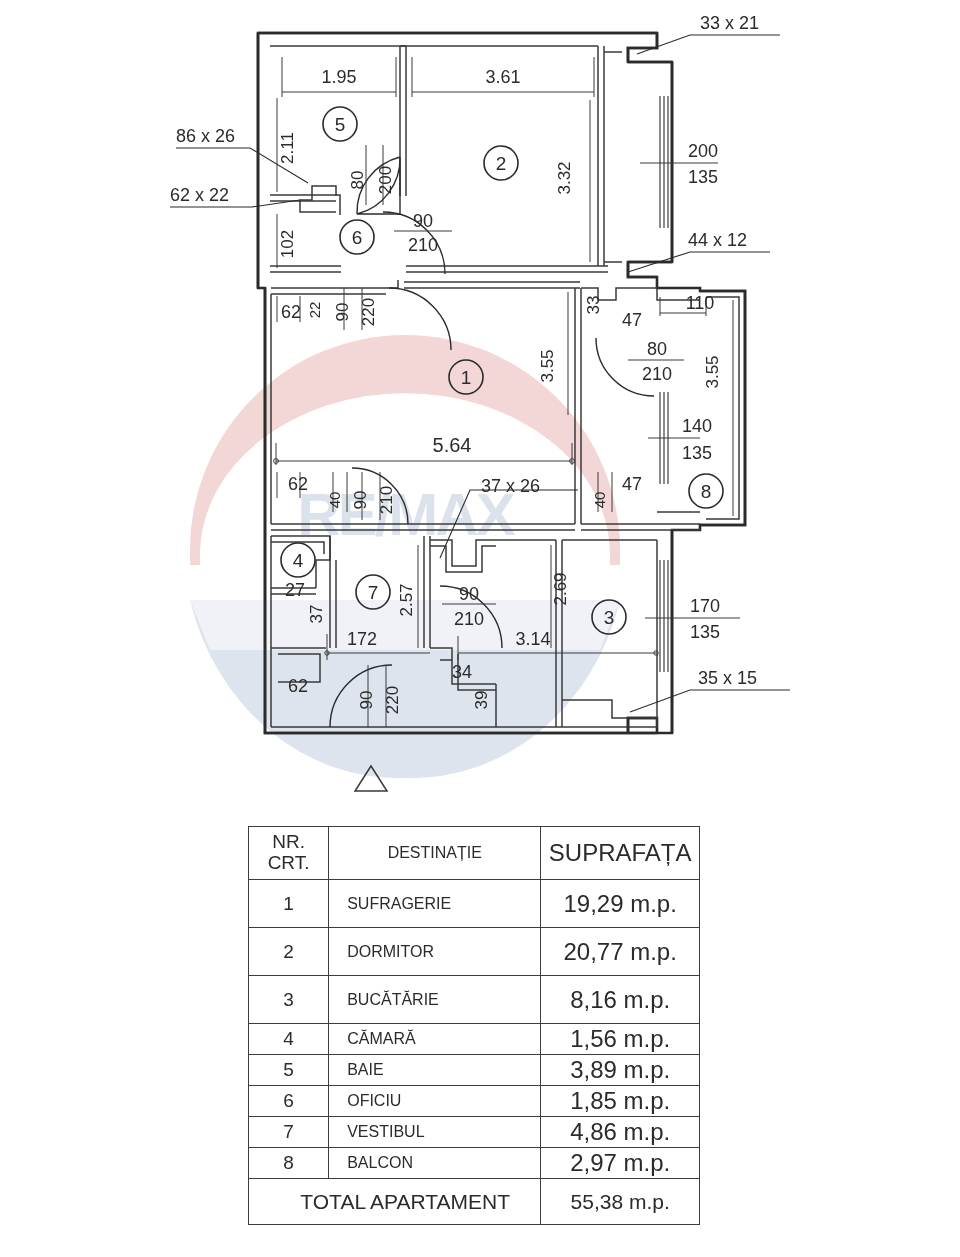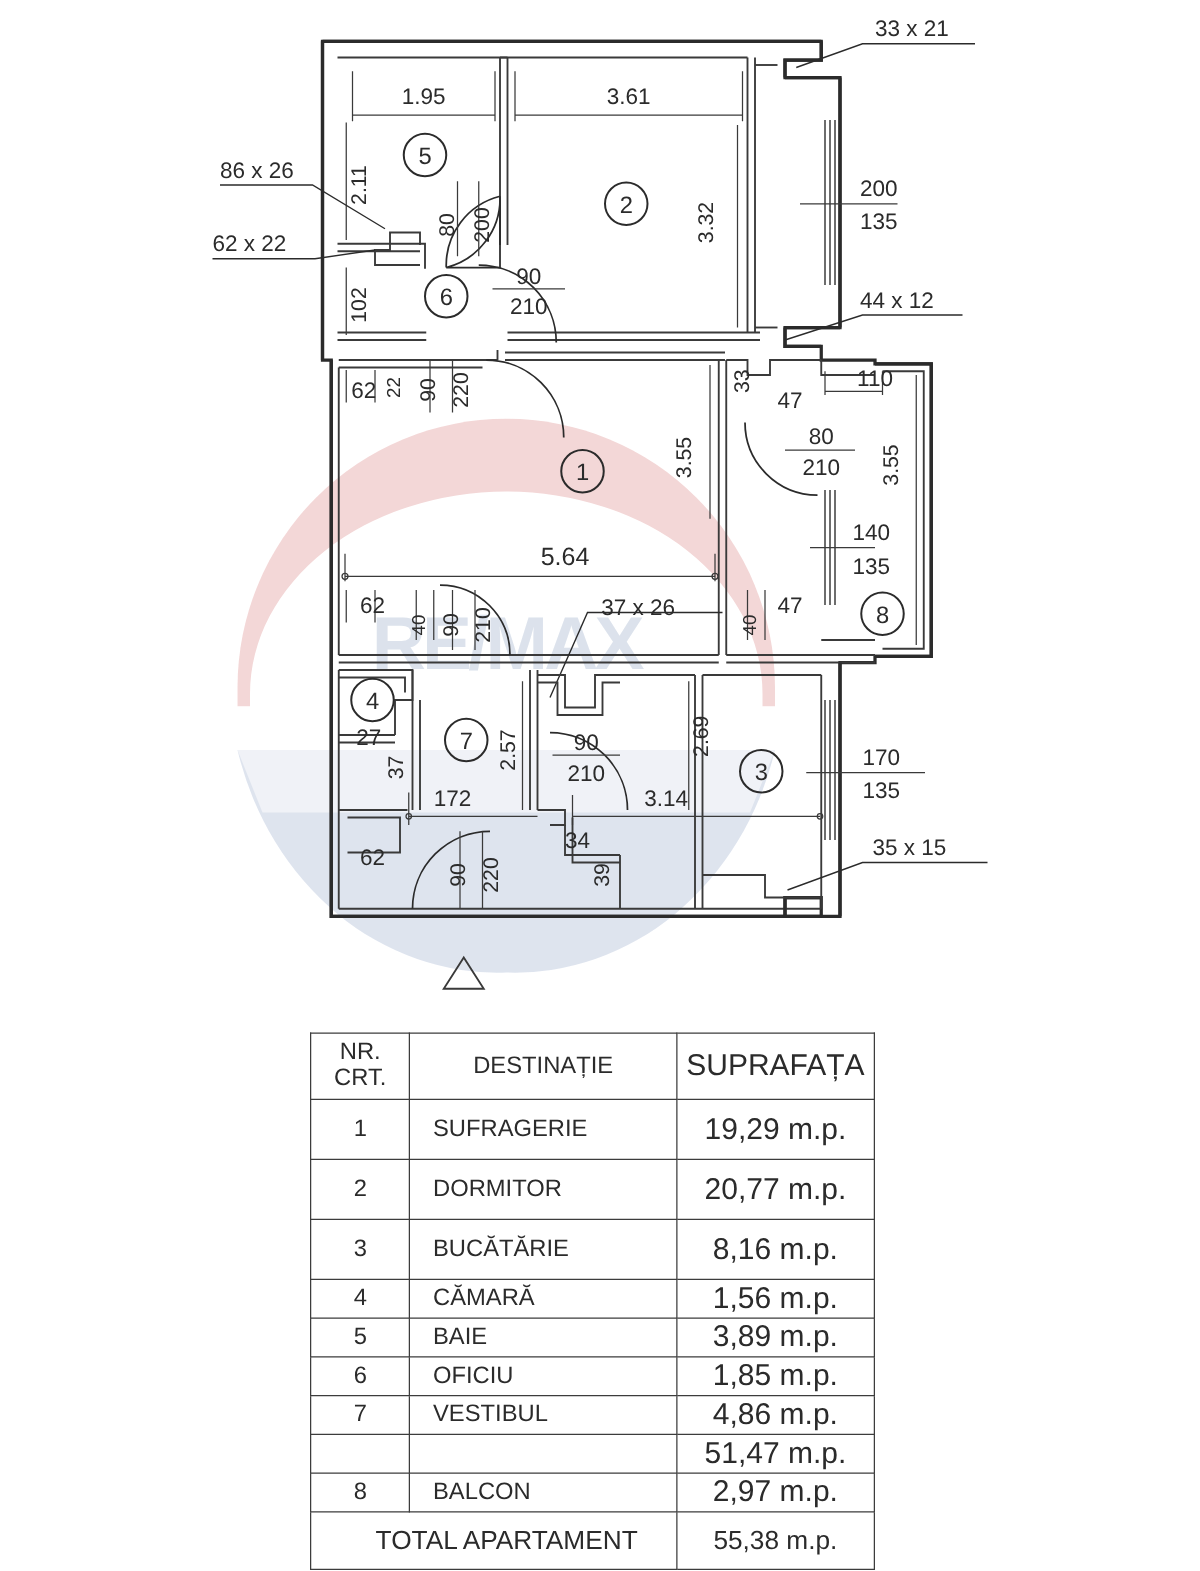--- a/index.html
+++ b/index.html
@@ -37,21 +37,21 @@
   .rmnum{font-size:19px;text-anchor:middle;}
   .ctr{text-anchor:middle;}
 
   
   #tbl{position:absolute;left:248px;top:826px;width:452px;}
   table{border-collapse:collapse;width:452px;font-family:"Liberation Sans", sans-serif;}
   table, th, td{border:1.4px solid #3c3c3c;}
   th,td{padding:0;color:#2b2b2b;font-weight:normal;}
   th{font-size:19px;text-align:center;}
   .c-nr{width:85px;text-align:center;font-size:19px;height:34px;}
-  .c-dest{width:207px;padding-left:18px;font-size:19px;}
+  .c-dest{width:207px;padding-left:18px;font-size:16px;}
   .c-sup{width:160px;text-align:center;font-size:24px;}
   tr.hdr th{height:52px;line-height:1.08;}
   tr.big td{height:47px;}
   tr.sm td{height:30px;}
   tr.tot td{height:45px;font-size:21px;}
   td.totlab{text-align:center;font-size:21px;padding-left:21px;}
 </style>
 </head>
 <body>
 
@@ -478,25 +478,20 @@
           <td class="c-nr">6</td>
           <td class="c-dest">OFICIU</td>
           <td class="c-sup">1,85 m.p.</td>
         </tr>
         <tr class="sm">
           <td class="c-nr">7</td>
           <td class="c-dest">VESTIBUL</td>
           <td class="c-sup">4,86 m.p.</td>
         </tr>
 
-        <tr class="sm">
-          <td class="c-nr"></td>
-          <td class="c-dest"></td>
-          <td class="c-sup">51,47 m.p.</td>
-        </tr>
 
         <tr class="sm">
           <td class="c-nr">8</td>
           <td class="c-dest">BALCON</td>
           <td class="c-sup">2,97 m.p.</td>
         </tr>
 
         <tr class="tot">
           <td class="totlab" colspan="2">TOTAL APARTAMENT</td>
           <td class="c-sup">55,38 m.p.</td>

